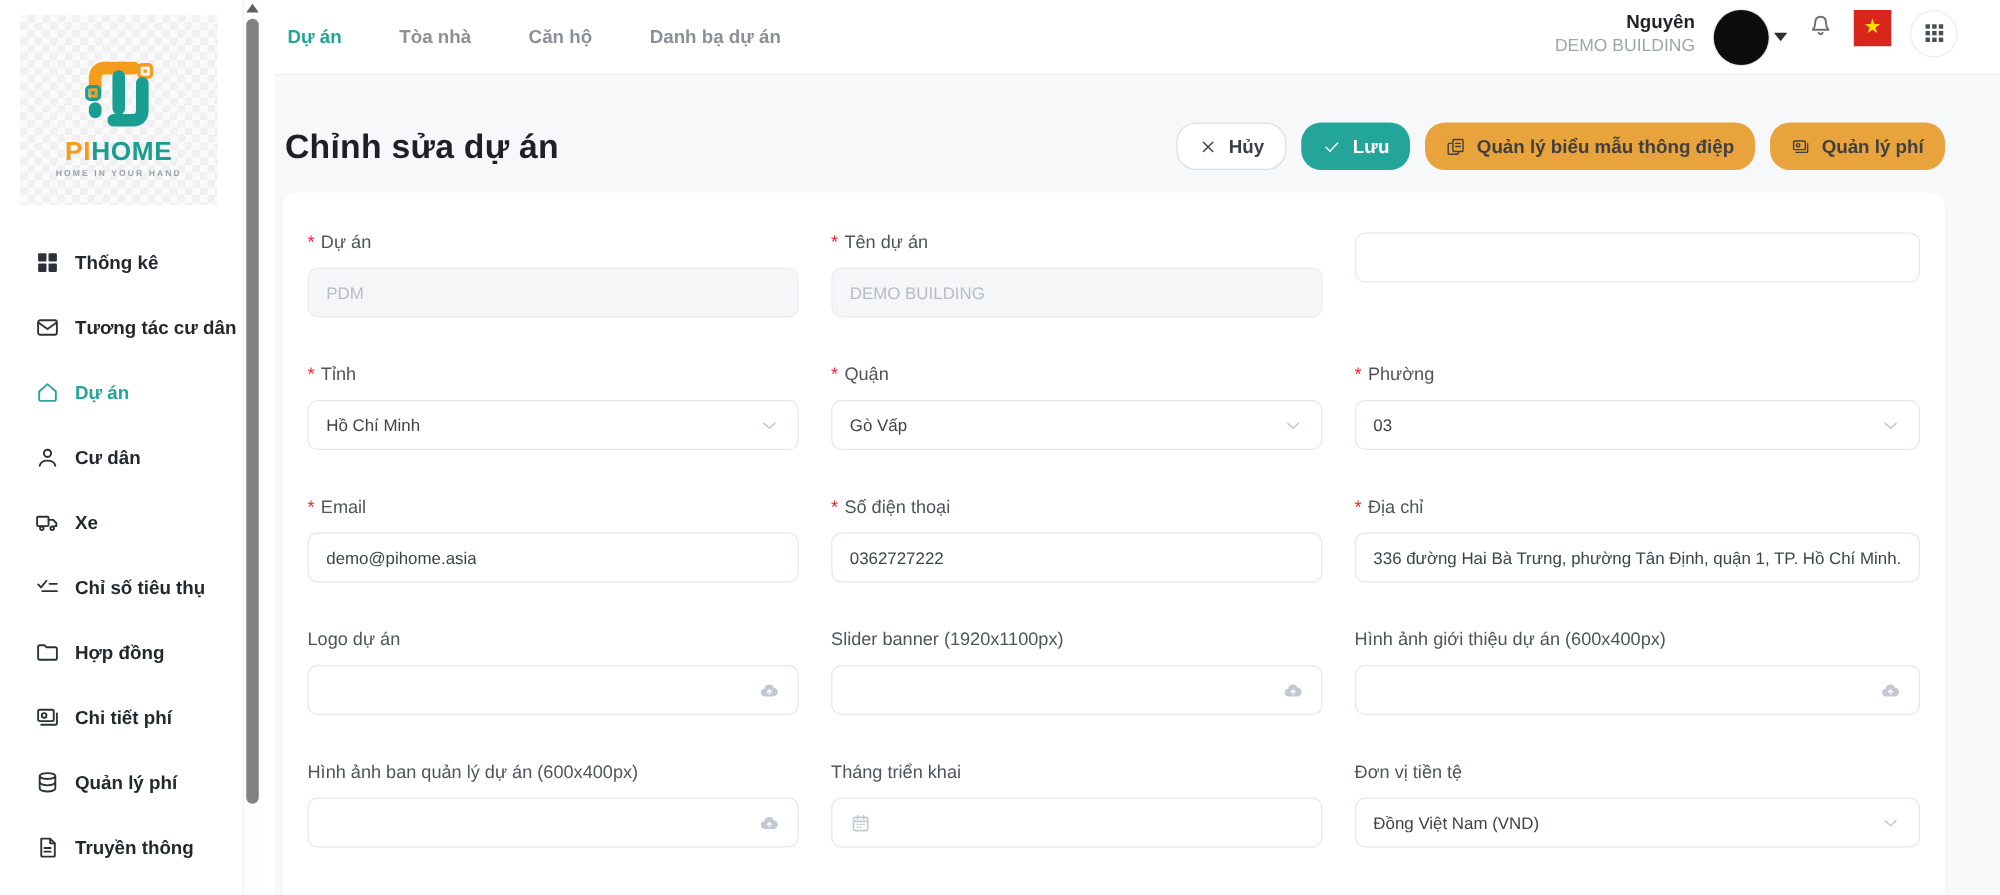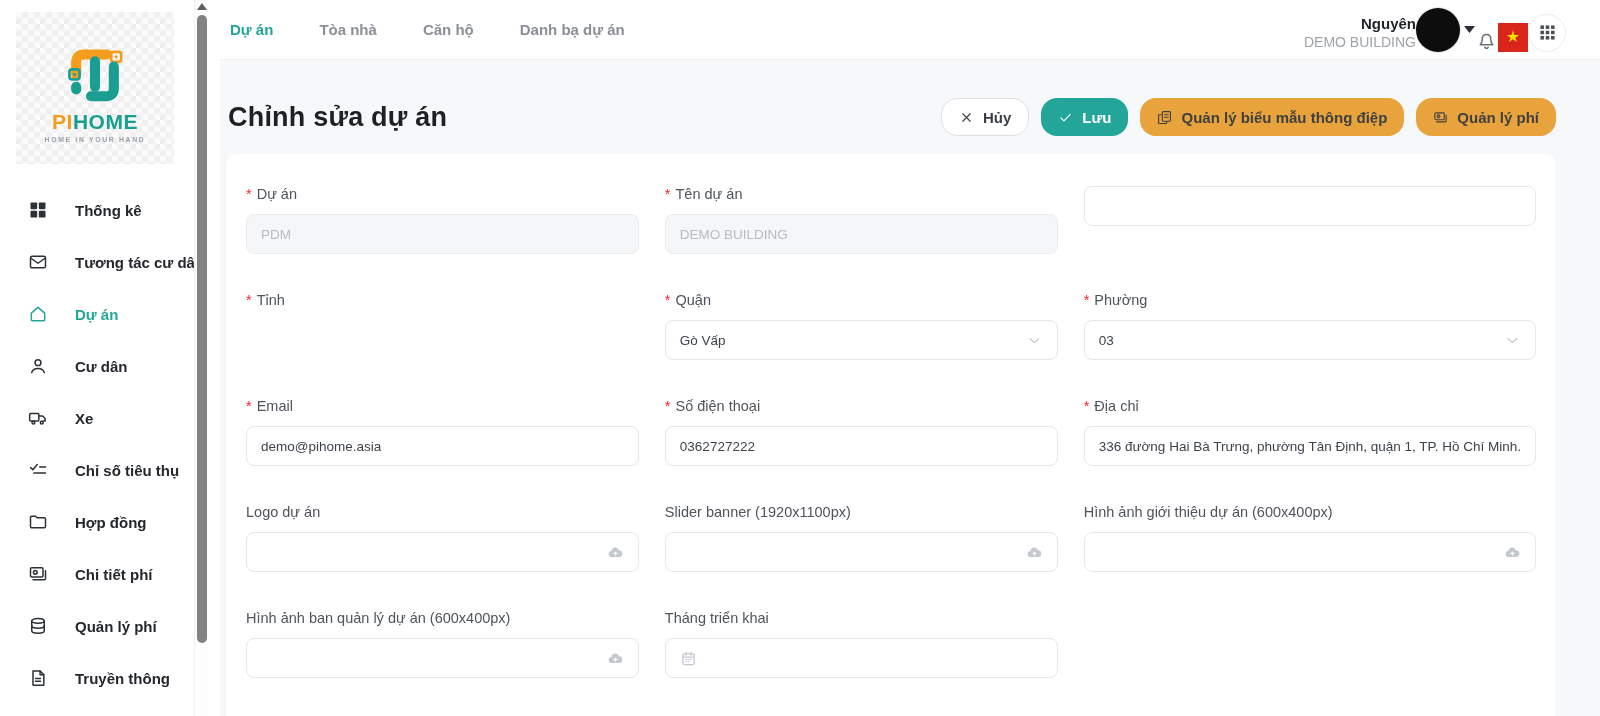--- a/index.html
+++ b/index.html
@@ -21,41 +21,41 @@
     background-color:#fafafa;
     background-image:linear-gradient(45deg,#f0f0f0 25%,transparent 25%,transparent 75%,#f0f0f0 75%),
                      linear-gradient(45deg,#f0f0f0 25%,transparent 25%,transparent 75%,#f0f0f0 75%);
     background-size:12px 12px;background-position:0 0,6px 6px;}
   .logo-mark{width:88px;height:74px;display:block}
   .logo-text{font-size:21px;font-weight:800;letter-spacing:.5px;line-height:1;margin-top:4px}
   .logo-text .p1{color:#f49d1d}
   .logo-text .p2{color:#1b9e92}
   .logo-tag{font-size:6.8px;color:#9aa0a6;letter-spacing:1.7px;margin-top:4px;font-weight:600}
   .menu{position:absolute;top:184px;left:0;right:0}
-  .menu-item{height:52px;display:flex;align-items:center;gap:27px;padding-left:28px;
+  .menu-item{height:52px;display:flex;align-items:center;gap:12px;padding-left:28px;
     font-size:15px;font-weight:700;color:#24282e;cursor:pointer;}
   .menu-item .mi-icon{width:20px;height:20px;display:inline-flex;color:#2c3137}
   .menu-item .mi-icon svg{width:20px;height:20px}
   .menu-item.active{color:var(--teal)}
   .menu-item.active .mi-icon{color:var(--teal)}
 
   
   .gutter{position:absolute;left:194px;top:0;width:14px;height:716px;background:#fdfdfd;
     border-left:1px solid #f1f1f1;z-index:3;}
   .gutter .arrow-up{position:absolute;top:3px;left:2px;width:0;height:0;
     border-left:5px solid transparent;border-right:5px solid transparent;border-bottom:7px solid #5e5e5e;}
   .gutter .thumb{position:absolute;top:15px;left:2px;width:10px;height:628px;border-radius:6px;background:#828282;}
 
   
   .main{position:absolute;left:208px;top:0;right:0;height:716px;}
   .topbar{height:60px;background:#fff;display:flex;align-items:center;border-bottom:1px solid #efefef;}
   .tabs{display:flex;gap:46px;margin-left:22px}
   .tab{font-size:15px;font-weight:700;color:var(--muted);cursor:pointer;white-space:nowrap}
   .tab.active{color:var(--teal)}
-  .topbar-right{margin-left:auto;display:flex;align-items:flex-end;padding-right:34px}
+  .topbar-right{margin-left:auto;display:flex;align-items:flex-start;gap:15px;padding-right:34px}
   .user-text{text-align:right;line-height:1.3}
   .user-name{font-size:15px;font-weight:700;color:#1f2329}
   .user-project{font-size:14px;color:#9ea4ab}
   .avatar-wrap{display:flex;align-items:center;gap:4px}
   .avatar{width:44px;height:44px;border-radius:50%;background:#0d0d0d;box-shadow:0 0 0 1px #e8e8e8;cursor:pointer}
   .caret{width:11px;height:7px;display:inline-block;cursor:pointer}
   .bell{width:23px;height:23px;color:#6b7077;cursor:pointer}
   .bell svg{width:23px;height:23px}
   .flag{width:30px;height:29px;background:var(--flag-red);display:flex;align-items:center;justify-content:center;
     color:var(--flag-star);font-size:16px;line-height:1;cursor:pointer}
@@ -313,20 +313,28 @@
                 <span class="value">DEMO BUILDING</span>
               </div>
             </div>
             <div class="field">
     <div class="control">
                 <span class="value"></span>
               </div>
             </div>
             <div class="field">
     <span class="field-label"><span class="req">*</span><span>Tỉnh</span></span>
+    <div class="control">
+                <span class="value">Hồ Chí Minh</span>
+                <span class="ctl-icon-right">
+                  <svg viewBox="0 0 24 24" fill="none" stroke="currentColor" stroke-width="1.8" stroke-linecap="round" stroke-linejoin="round">
+                    <path d="M6 9.5l6 5.5 6-5.5"></path>
+                  </svg>
+                </span>
+              </div>
             </div>
             <div class="field">
     <span class="field-label"><span class="req">*</span><span>Quận</span></span>
     <div class="control">
                 <span class="value">Gò Vấp</span>
                 <span class="ctl-icon-right">
                   <svg viewBox="0 0 24 24" fill="none" stroke="currentColor" stroke-width="1.8" stroke-linecap="round" stroke-linejoin="round">
                     <path d="M6 9.5l6 5.5 6-5.5"></path>
                   </svg>
                 </span>
@@ -415,17 +423,28 @@
                 <span class="ctl-icon-left">
                   <svg viewBox="0 0 24 24" fill="none" stroke="currentColor" stroke-width="1.8" stroke-linecap="round" stroke-linejoin="round">
                     <rect x="4" y="5.5" width="16" height="15" rx="2"></rect>
                     <path d="M4 10h16M8.5 3.5v4M15.5 3.5v4"></path>
                     <path stroke-width="1.4" d="M8 13.5h1.5M11.2 13.5h1.5M14.5 13.5h1.5M8 16.5h1.5M11.2 16.5h1.5"></path>
                   </svg>
                 </span>
                 <span class="value"></span>
               </div>
             </div>
+            <div class="field">
+    <span class="field-label"><span>Đơn vị tiền tệ</span></span>
+    <div class="control">
+                <span class="value">Đồng Việt Nam (VND)</span>
+                <span class="ctl-icon-right">
+                  <svg viewBox="0 0 24 24" fill="none" stroke="currentColor" stroke-width="1.8" stroke-linecap="round" stroke-linejoin="round">
+                    <path d="M6 9.5l6 5.5 6-5.5"></path>
+                  </svg>
+                </span>
+              </div>
+            </div>
           </div>
       </div>
     </section>
   </div>
 </div>
 
 </body></html>

